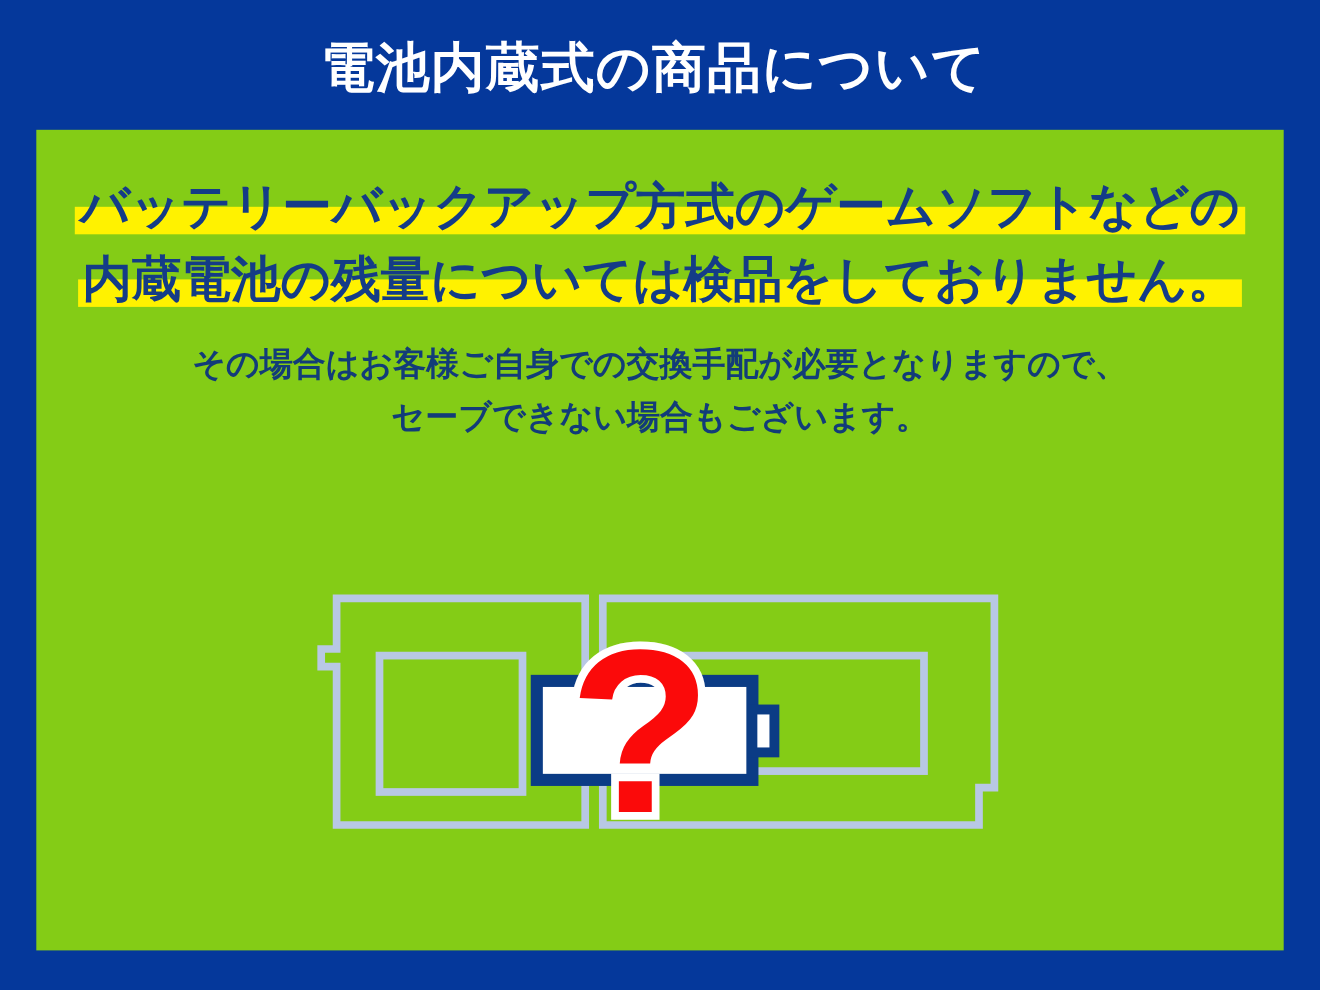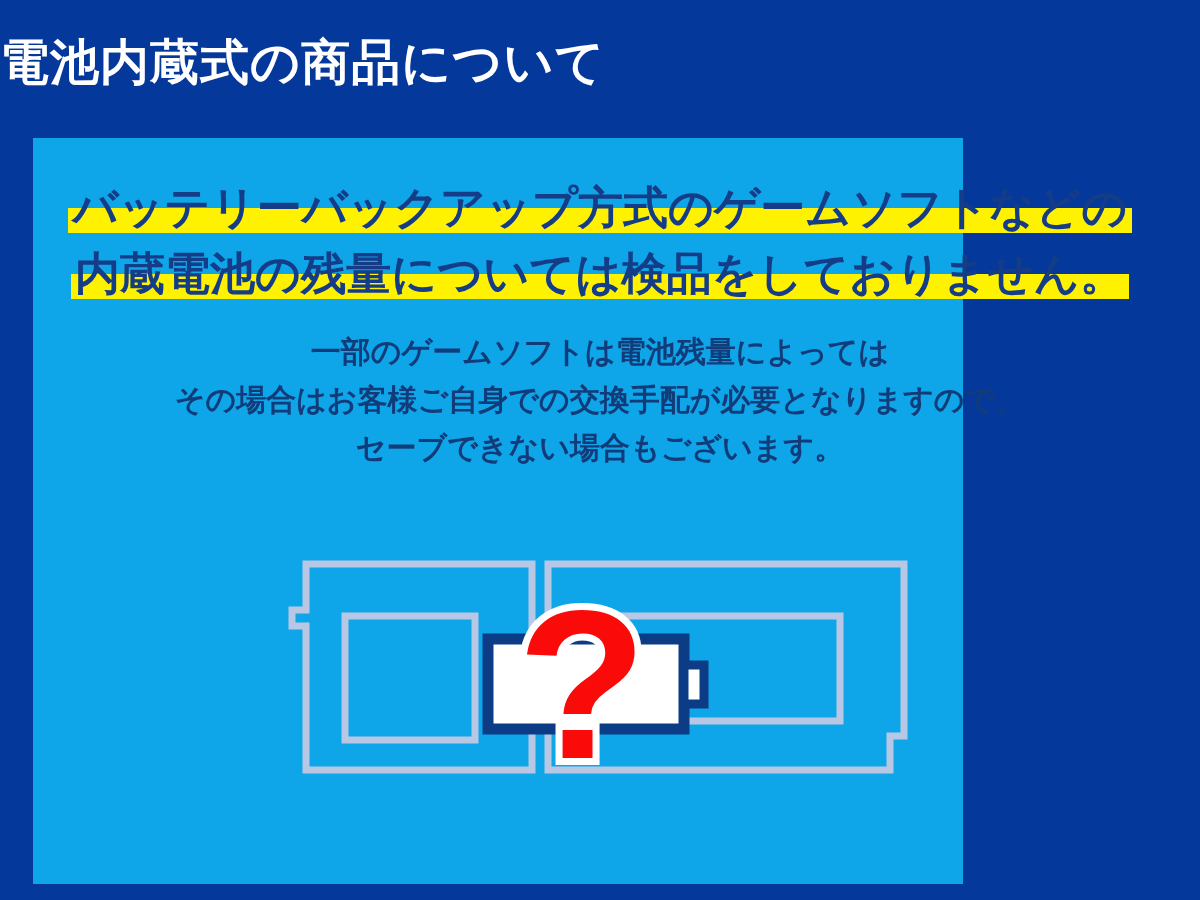--- a/index.html
+++ b/index.html
@@ -24,39 +24,40 @@
 
   
   .title-bar {
     position: absolute;
     left: 0;
     top: 0;
     width: 1189px;
     height: 122px;
     display: flex;
     align-items: center;
+    justify-content: center;
   }
   .title-text {
     color: #ffffff;
     font-size: 49px;
     font-weight: 700;
     letter-spacing: 1px;
     line-height: 1;
     white-space: nowrap;
     transform: translateY(1px);
   }
 
   
   .panel {
     position: absolute;
     left: 33px;
-    top: 138px;
-    width: 930px;
+    top: 118px;
+    width: 1134px;
     height: 746px;
-    background: #0ea5e9;
+    background: #84cc16;
   }
 
   
   .headline {
     position: absolute;
     left: 0;
     top: 38px;
     width: 1134px;
     text-align: center;
   }
@@ -139,21 +140,20 @@
       <br>
 
       <div class="headline-line l2">
         <span class="hl-mark"></span>
         <span class="hl-txt">内蔵電池の残量については検品をしておりません。</span>
       </div>
 
     </div>
 
     <div class="body-copy">
-      <span class="bline">一部のゲームソフトは電池残量によっては</span>
       <span class="bline">その場合はお客様ご自身での交換手配が必要となりますので、</span>
       <span class="bline">セーブできない場合もございます。</span>
     </div>
 
     <div class="illustration">
       <svg width="640" height="240" viewBox="0 0 640 240">
 
         <path d="M 26 6 L 252 6 L 252 212 L 26 212 L 26 68 L 12 68 L 12 52 L 26 52 Z" fill="none" stroke="#B8C8E4" stroke-width="7" stroke-linejoin="miter"></path>
 
         <rect x="65" y="58" width="130" height="124" fill="none" stroke="#B8C8E4" stroke-width="7"></rect>

